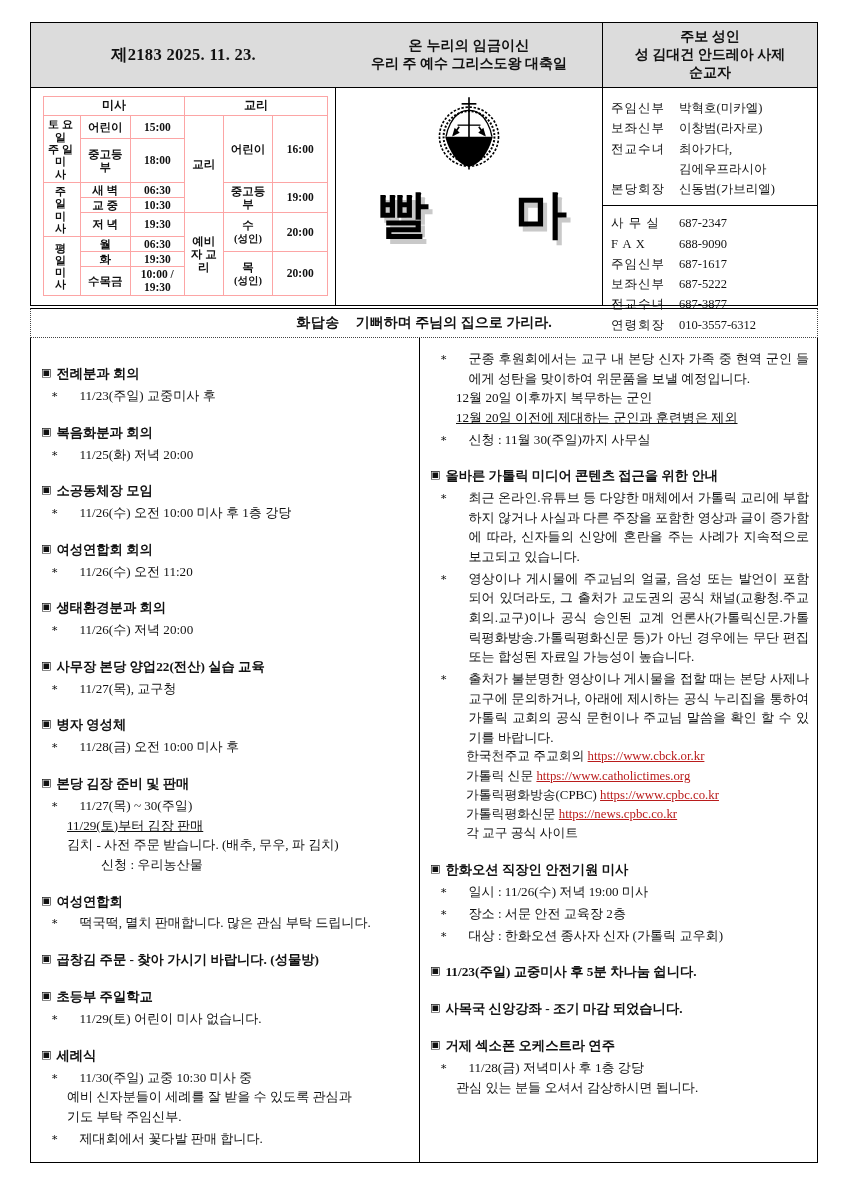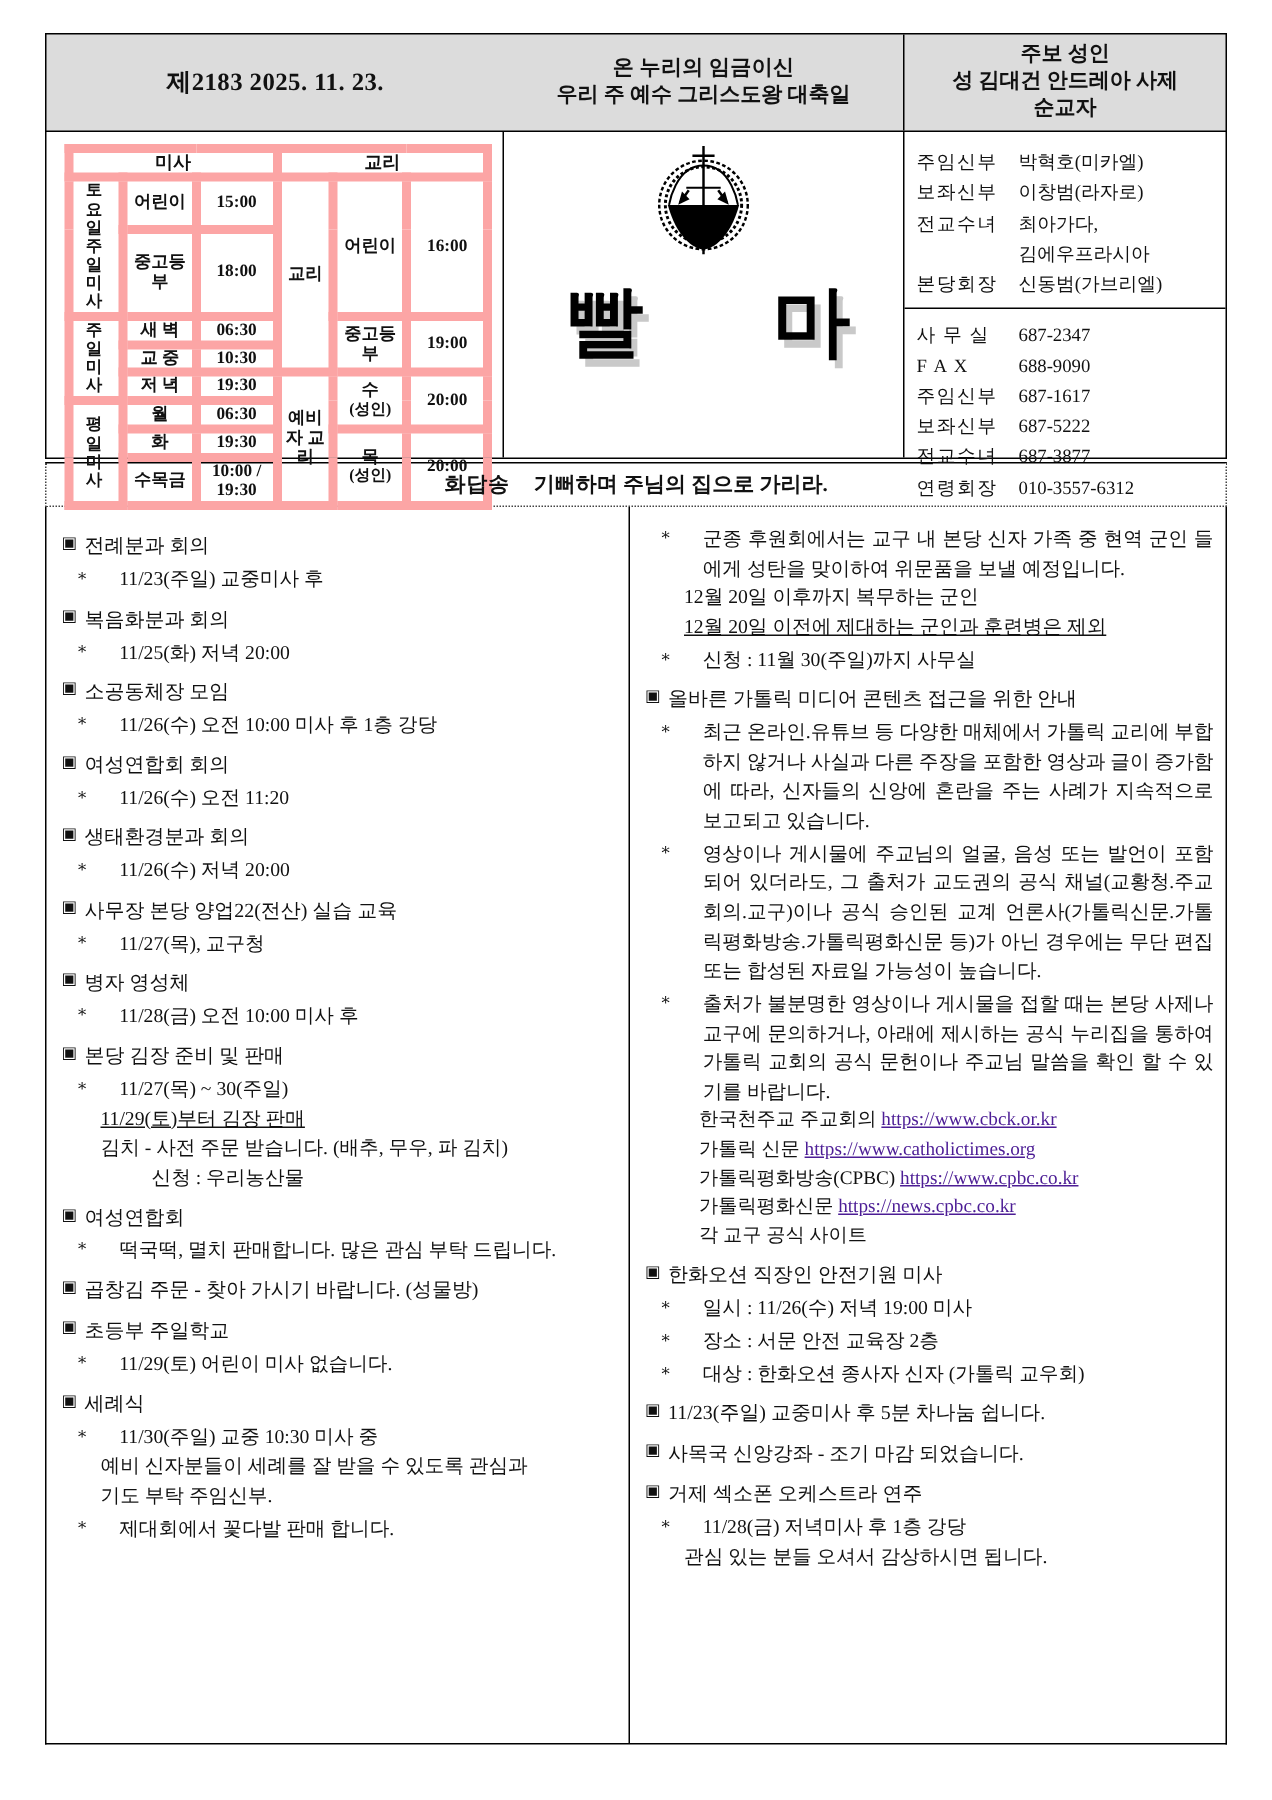--- a/index.html
+++ b/index.html
@@ -32,21 +32,21 @@
 
   
   .info-row { display: flex; border: 1px solid #000; border-top: none; height: 218px; }
 
   .masscol { flex: 0 0 305px; border-right: 1px solid #000; padding: 8px 7px 6px 12px; }
   .emblemcol { flex: 1 1 auto; position: relative; }
   .contactcol { flex: 0 0 215px; border-left: 1px solid #000; padding: 4px 0 0 0; }
 
   
   table.mass { border-collapse: collapse; width: 100%; height: 200px; font-size: 11.5px; font-weight: bold; }
-  table.mass td, table.mass th { border: 6px solid #fca5a5; text-align: center; padding: 0 2px; line-height: 1.12; }
+  table.mass td, table.mass th { border: 1px solid #fca5a5; text-align: center; padding: 0 2px; line-height: 1.12; }
   table.mass th { font-size: 12px; font-weight: bold; height: 19px; }
   .vlabel { width: 38px; font-size: 11px; letter-spacing: 3px; margin-top: 36px; }
   .nm { width: 52px; }
   .tm { width: 56px; }
   .gap { width: 40px; font-size: 11.5px; }
   .twoline { line-height: 1.08; }
   .sub { font-size: 10.5px; }
 
   
   .emblem { position: absolute; left: 50%; top: 6px; transform: translateX(-50%); width: 84px; height: 82px; }
@@ -71,33 +71,33 @@
   }
   .psalm .label { letter-spacing: .5px; }
 
   
   .cols { display: flex; border: 1px solid #000; border-top: none; height: 825px; }
   .col { padding: 9px 8px 0 10px; }
   .col.left { flex: 0 0 389px; border-right: 1px solid #000; }
   .col.right { flex: 1 1 auto; }
 
   .item { margin-bottom: 1px; }
-  .head { display: flex; align-items: flex-start; font-size: 13.3px; font-weight: normal; line-height: 1.5; margin-top: 7px; justify-content: center; }
+  .head { display: flex; align-items: flex-start; font-size: 13.3px; font-weight: bold; line-height: 1.5; margin-top: 17px; justify-content: center; }
   .sq { flex: 0 0 auto; margin-right: 5px; font-size: 11px; line-height: 1.62; }
   .sq::before { content: "\25A3"; }
   .sub-line { display: flex; align-items: flex-start; font-size: 13.1px; line-height: 1.5; padding-left: 10px; margin-top: 2px; gap: 16px; }
   .dot { flex: 0 0 auto; margin-right: 5px; font-size: 11px; line-height: 1.5; }
   .dot::before { content: "\2217"; }
   .cont { font-size: 13.1px; line-height: 1.5; padding-left: 26px; }
   .cont.deep { padding-left: 60px; }
   .cont.url { padding-left: 36px; font-size: 12.8px; }
   .txt { flex: 1 1 auto; }
   .u { text-decoration: underline; }
   .just { text-align: justify; text-justify: inter-character; }
-  a.link { color: #4c1d95; text-decoration: underline; }
+  a.link { color: #b91c1c; text-decoration: underline; }
 </style>
 </head>
 <body>
 
 <div class="page">
 
   <div class="header-box">
     <div class="hdr-cell hdr-issue">제2183 2025. 11. 23.</div>
     <div class="hdr-cell hdr-feast">
       <div class="l1">온 누리의 임금이신</div>

